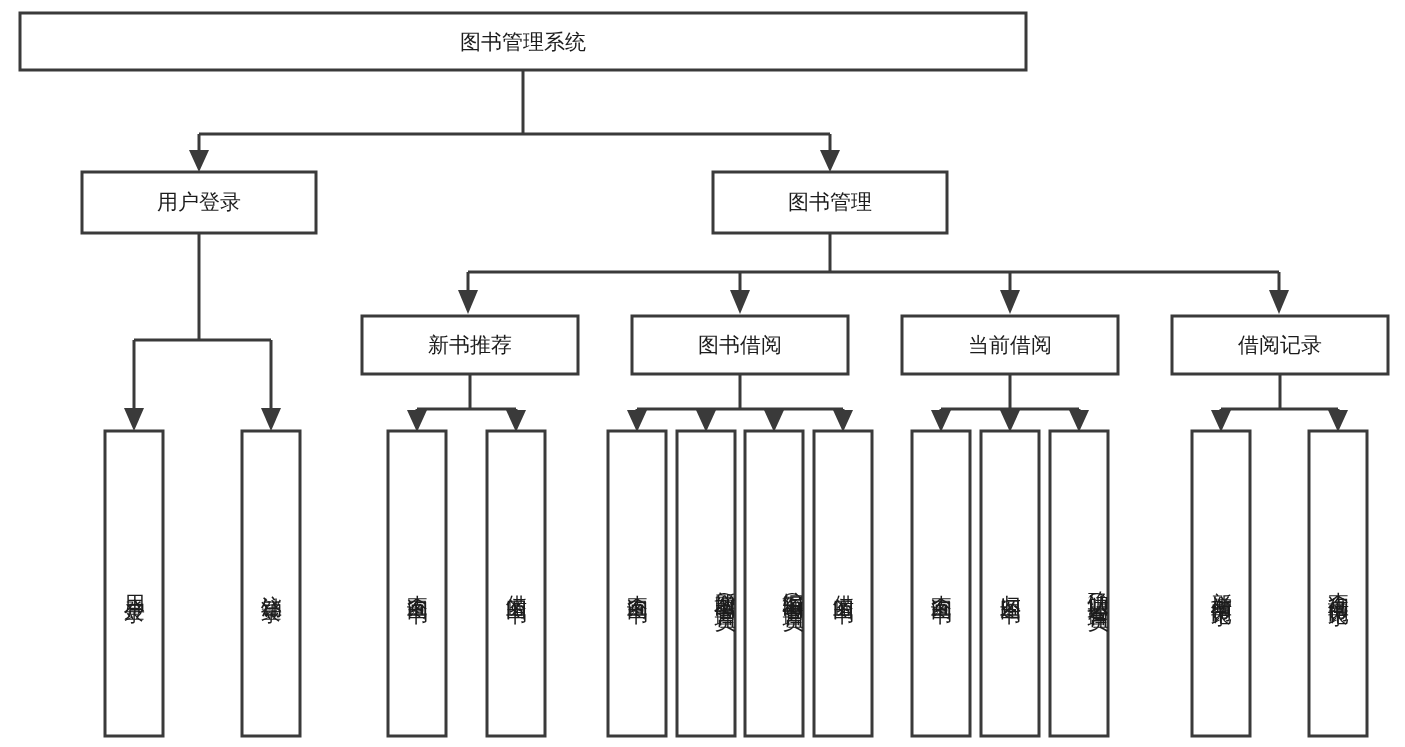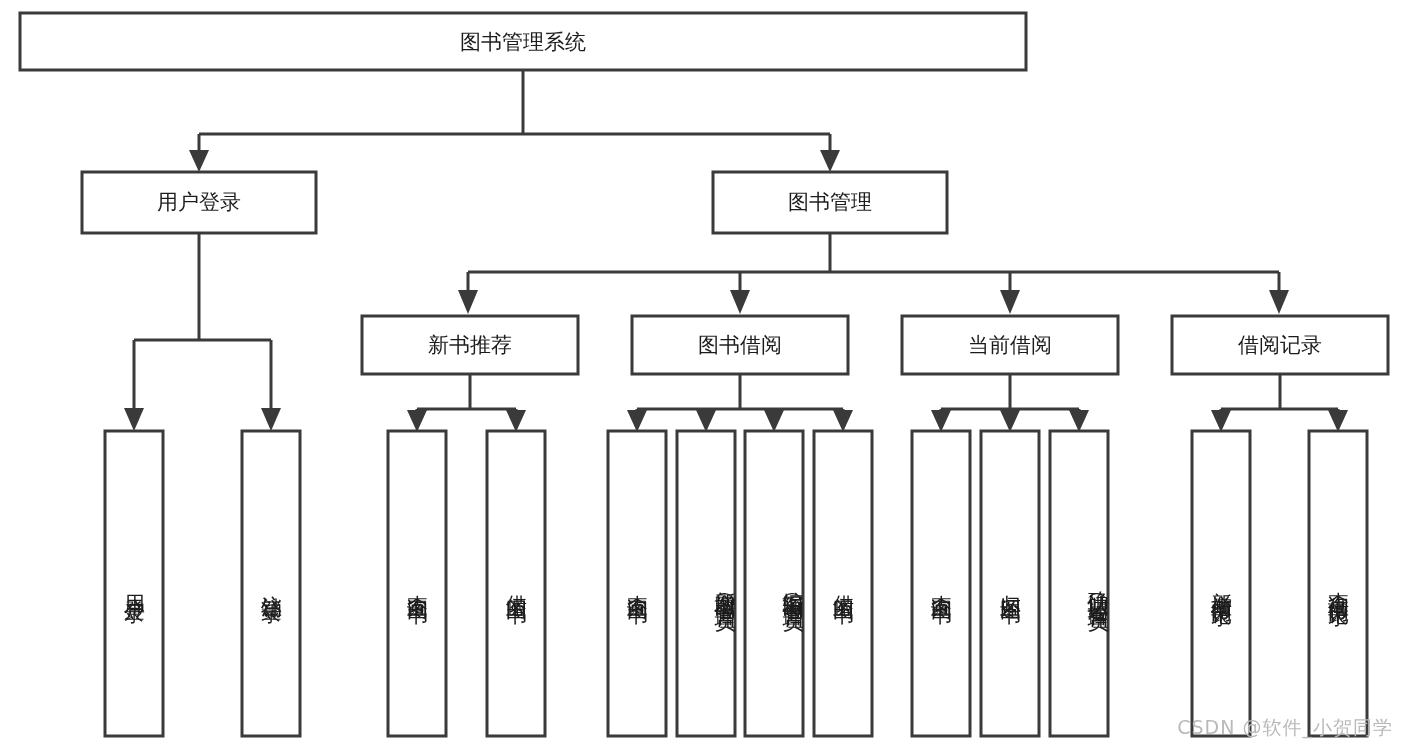--- a/index.html
+++ b/index.html
@@ -203,15 +203,14 @@
   <div class="leaf-label-wrap" style="left:745px; top:431px; width:58px; height:305px; align-items:flex-start; padding-top:8px; box-sizing:border-box;">编辑图书（管理员）</div>
   <div class="leaf-label-wrap" style="left:814px; top:431px; width:58px; height:305px;">借阅图书</div>
 
   <div class="leaf-label-wrap" style="left:912px; top:431px; width:58px; height:305px;">查询图书</div>
   <div class="leaf-label-wrap" style="left:981px; top:431px; width:58px; height:305px;">归还图书</div>
   <div class="leaf-label-wrap" style="left:1050px; top:431px; width:58px; height:305px; align-items:flex-start; padding-top:8px; box-sizing:border-box;">确认归还（管理员）</div>
 
   <div class="leaf-label-wrap" style="left:1192px; top:431px; width:58px; height:305px;">新增借阅记录</div>
   <div class="leaf-label-wrap" style="left:1309px; top:431px; width:58px; height:305px;">查询借阅记录</div>
 
-  <div class="watermark">CSDN @软件_小贺同学</div>
 
 </div>
 
 </body></html>

